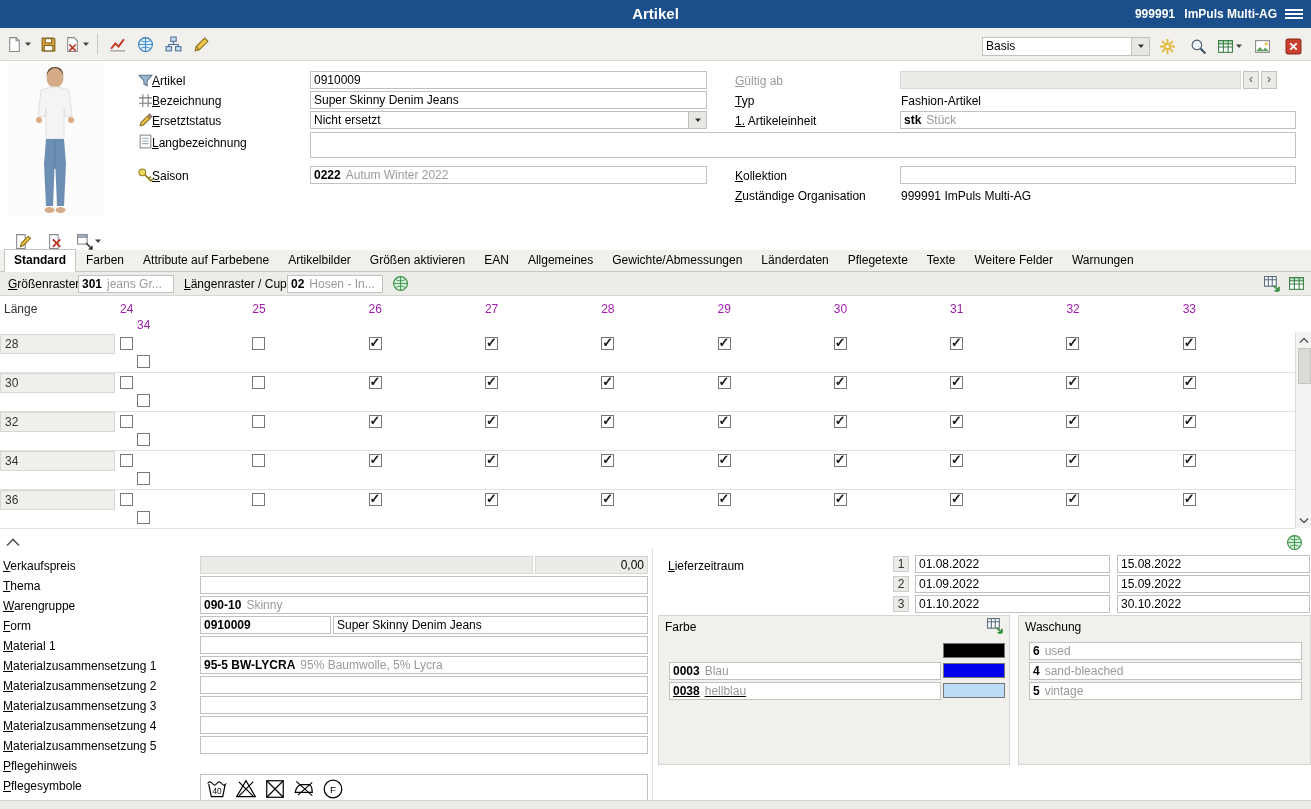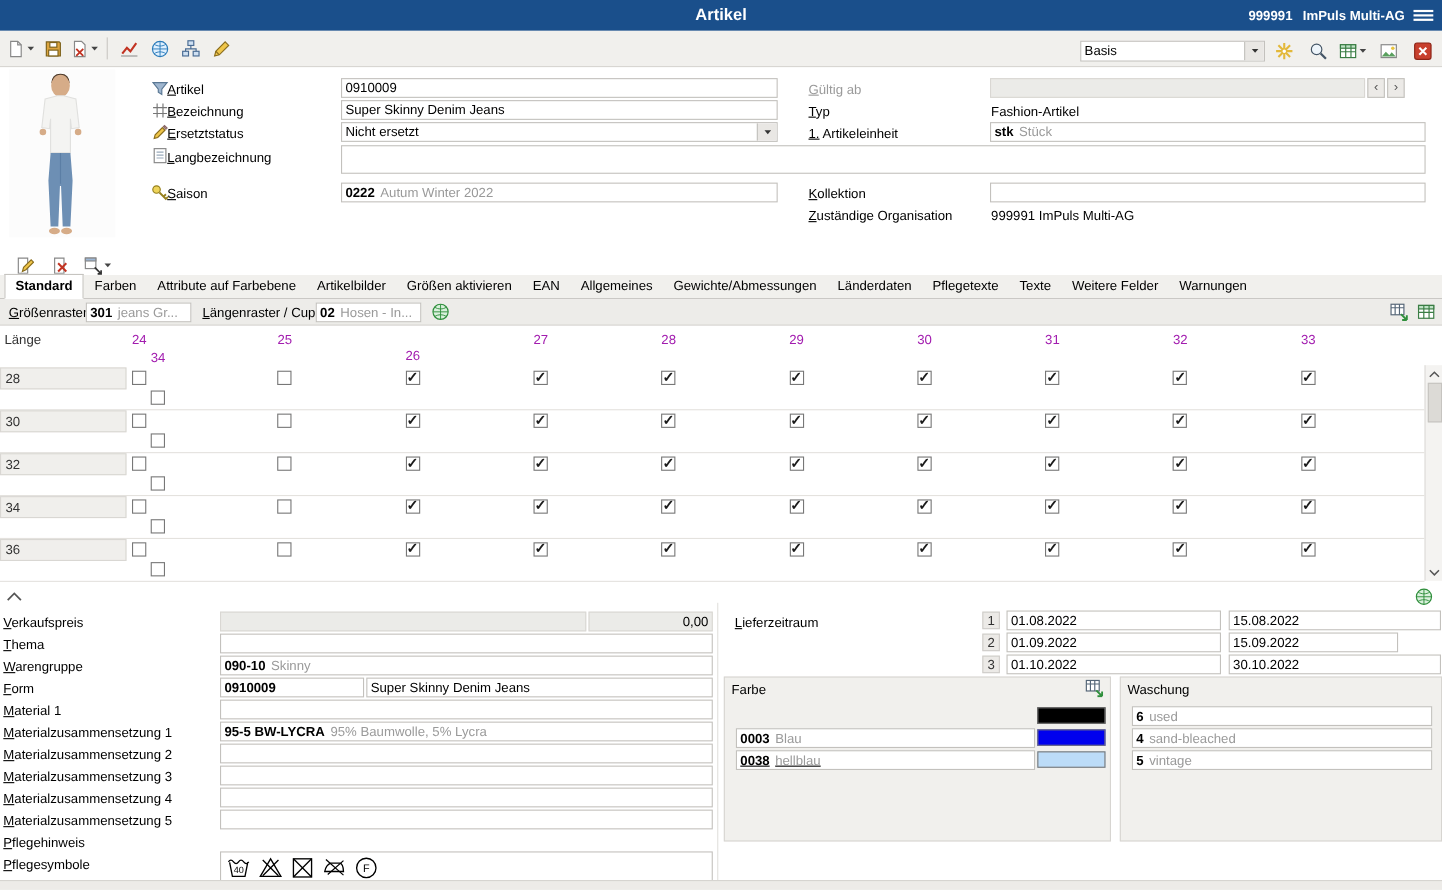--- a/index.html
+++ b/index.html
@@ -386,21 +386,21 @@
             <path d="M1.5 8.5h13M6 2.5v11M10.5 2.5v11" stroke="#3a7d44"></path>
           </svg>
         </span>
       </span>
   </div>
 
   <div id="size-grid">
       <span class="gcol lbl" style="left: 4px; top: 6px; color: rgb(51, 51, 51);">Länge</span>
       <span class="gcol" style="left: 120px; top: 6px;">24</span>
       <span class="gcol" style="left: 252.3px; top: 6px;">25</span>
-      <span class="gcol" style="left: 368.6px; top: 20px; text-align: center;">26</span>
+      <span class="gcol" style="left: 368.6px; top: 6px; text-align: center;">26</span>
       <span class="gcol" style="left: 484.9px; top: 6px;">27</span>
       <span class="gcol" style="left: 601.2px; top: 6px;">28</span>
       <span class="gcol" style="left: 717.5px; top: 6px;">29</span>
       <span class="gcol" style="left: 833.8px; top: 6px;">30</span>
       <span class="gcol" style="left: 950.1px; top: 6px;">31</span>
       <span class="gcol" style="left: 1066.4px; top: 6px;">32</span>
       <span class="gcol" style="left: 1182.7px; top: 6px;">33</span>
       <span class="gcol" style="left: 137px; top: 22px;">34</span>
       <div class="grow-label" style="top: 38px;"><span>28</span></div>
       <span class="cb" style="left: 120px; top: 41px;"></span>
@@ -554,21 +554,21 @@
       </div>
     </div>
 
   <div id="delivery">
     <div class="lbl mn" style="left:16px;top:11px;">Lieferzeitraum</div>
   <div class="idx" style="left: 241px; top: 8px;">1</div>
       <div class="fld" style="left: 263px; top: 7px; width: 195px;">01.08.2022</div>
       <div class="fld" style="left: 465px; top: 7px; width: 193px;">15.08.2022</div>
       <div class="idx" style="left: 241px; top: 28px;">2</div>
       <div class="fld" style="left: 263px; top: 27px; width: 195px;">01.09.2022</div>
-      <div class="fld" style="left: 465px; top: 27px; width: 154px;">15.09.2022</div>
+      <div class="fld" style="left: 465px; top: 27px; width: 193px;">15.09.2022</div>
       <div class="idx" style="left: 241px; top: 48px;">3</div>
       <div class="fld" style="left: 263px; top: 47px; width: 195px;">01.10.2022</div>
       <div class="fld" style="left: 465px; top: 47px; width: 193px;">30.10.2022</div>
     </div>
 
   <div class="panel" id="farbe-panel" style="left:658px;top:615px;width:352px;height:150px;">
     <div class="panel-h">
       <span>Farbe</span>
       <span id="farbe-export"><svg viewBox="0 0 16 16" width="17">
             <rect x="1.5" y="1.5" width="11" height="9" fill="#fff" stroke="#556677"></rect>

